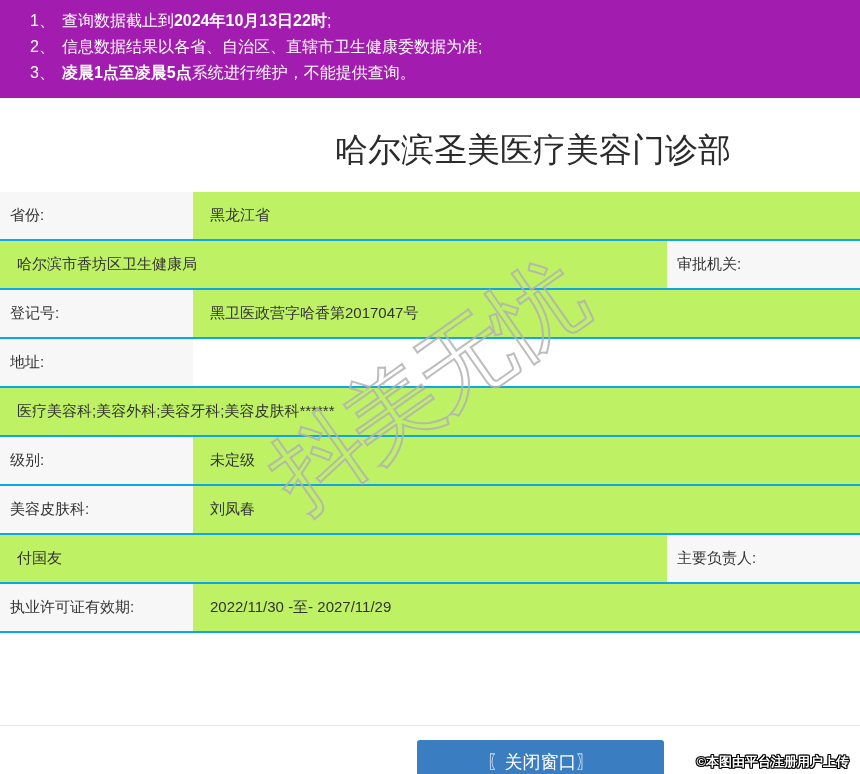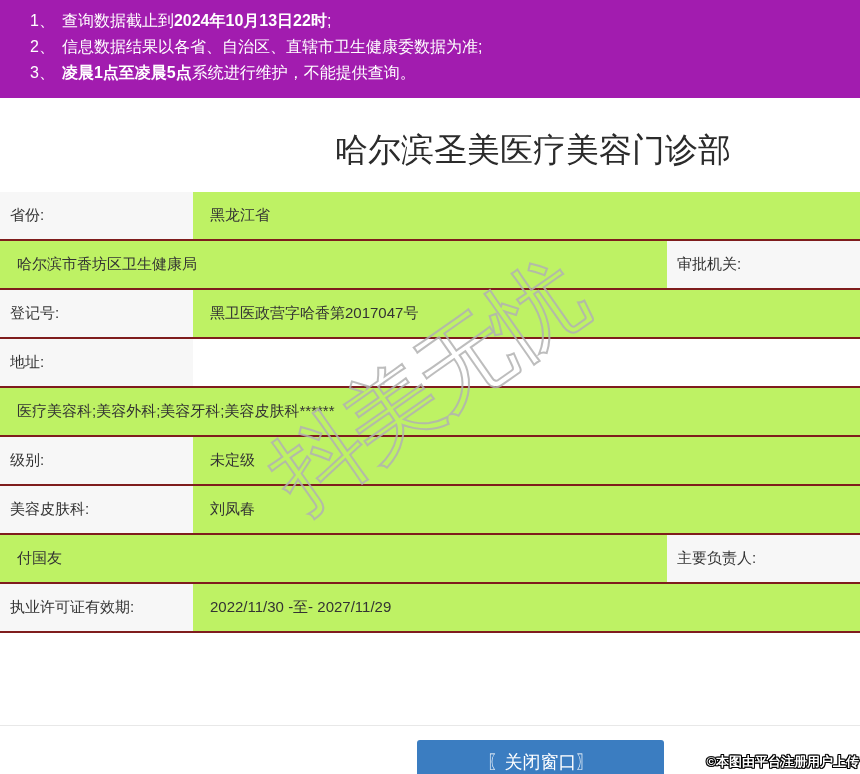--- a/index.html
+++ b/index.html
@@ -18,21 +18,21 @@
   
   .title{
     margin:33px 0 0 0;height:38px;line-height:38px;
     font-size:33px;font-weight:400;color:#2b2b2b;
     text-align:center;transform:translateX(103px);
   }
   
   .info-table{margin-top:23px;}
   .row{
     display:flex;height:49px;box-sizing:border-box;
-    border-bottom:2px solid #7f1d1d;
+    border-bottom:2px solid #0ea5e9;
     font-size:15px;color:#333;align-items:stretch;
   }
   .cell{display:flex;align-items:center;box-sizing:border-box;}
   .cell.label{width:193px;background:#f7f7f7;padding-left:10px;flex:none;}
   .cell.value{padding-left:17px;background:#bef264;flex:1;text-align:right;}
   
   .watermark{
     position:absolute;left:157px;top:297px;width:540px;height:180px;
     display:flex;align-items:center;justify-content:center;
     transform:rotate(-35deg);
@@ -41,21 +41,21 @@
     pointer-events:none;z-index:10;white-space:nowrap;
   }
   
   .footer-divider{position:absolute;left:0;top:725px;width:860px;height:1px;background:#e8e8e8;}
   .close-btn{
     position:absolute;left:417px;top:740px;width:247px;height:44px;
     background:#3b7dc1;color:#fff;font-size:18px;border:none;border-radius:3px;
     cursor:pointer;font-family:inherit;
   }
   .footer-note{
-    position:absolute;right:1px;top:753px;font-size:13px;font-weight:bold;color:#fff;
+    position:absolute;right:11px;top:753px;font-size:13px;font-weight:bold;color:#fff;
     text-shadow:-1px -1px 0 #000,1px -1px 0 #000,-1px 1px 0 #000,1px 1px 0 #000,
                 0 -1px 0 #000,0 1px 0 #000,-1px 0 0 #000,1px 0 0 #000;
     z-index:11;
   }
 </style>
 </head>
 <body>
 
 <div class="page">
 

